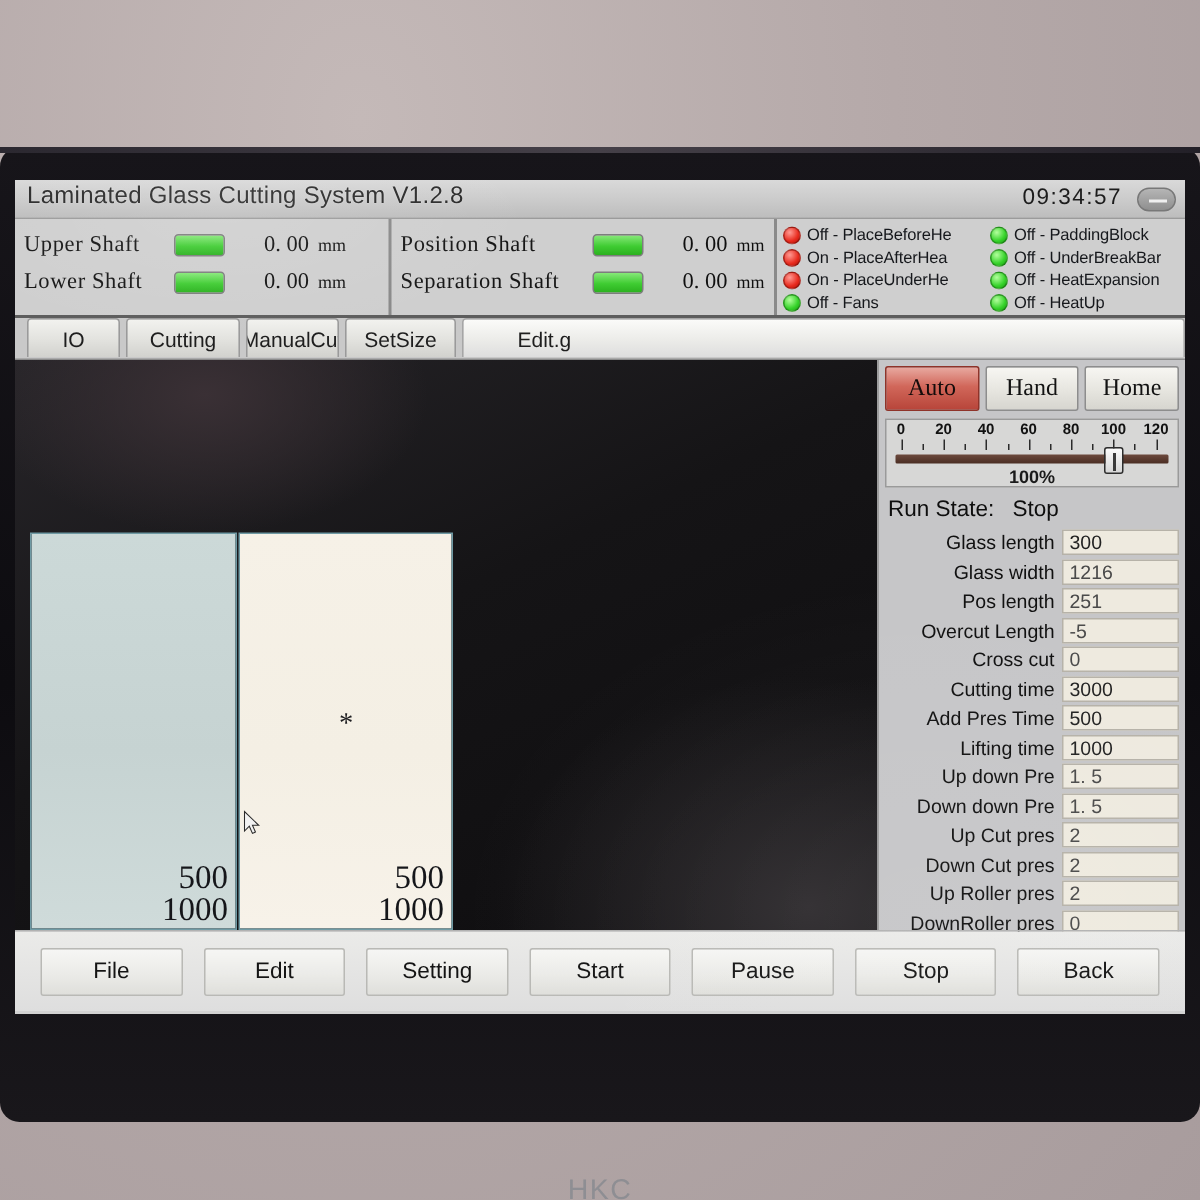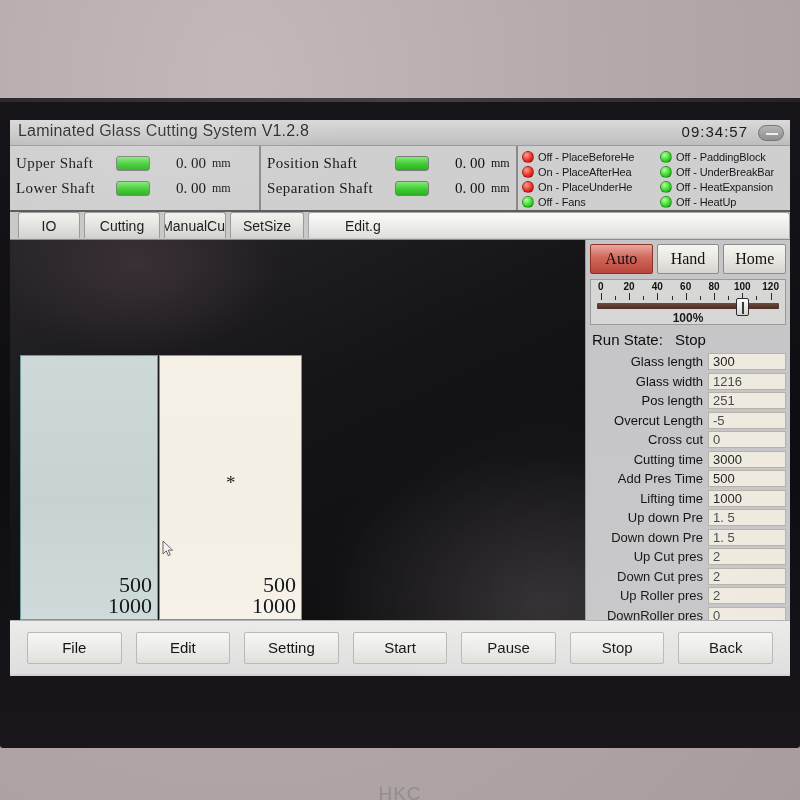--- a/index.html
+++ b/index.html
@@ -18,21 +18,21 @@
     background:
       radial-gradient(ellipse at 30% 10%, #c4b9b8 0%, #b5a9a9 45%, #a89c9d 100%);
   }
 
   
   #monitor {
     position: absolute;
     left: 0px; top: 98px;
     width: 800px; height: 650px;
     background: linear-gradient(180deg,#17151a 0%, #0d0c10 55%, #19171b 100%);
-    border-radius: 3px;
+    border-radius: 13px;
   }
   #monitor-bezel-sheen {
     position:absolute; left:0; top:0; width:800px; height:4px;
     background:linear-gradient(90deg,#2b2830,#454048,#232028);
   }
   #brand {
     position: absolute; left: 0; top: 685px; width: 800px;
     text-align: center; color: #8e8e93; font-size: 19px;
     letter-spacing: 1px; font-family: "Liberation Sans", sans-serif;
   }

